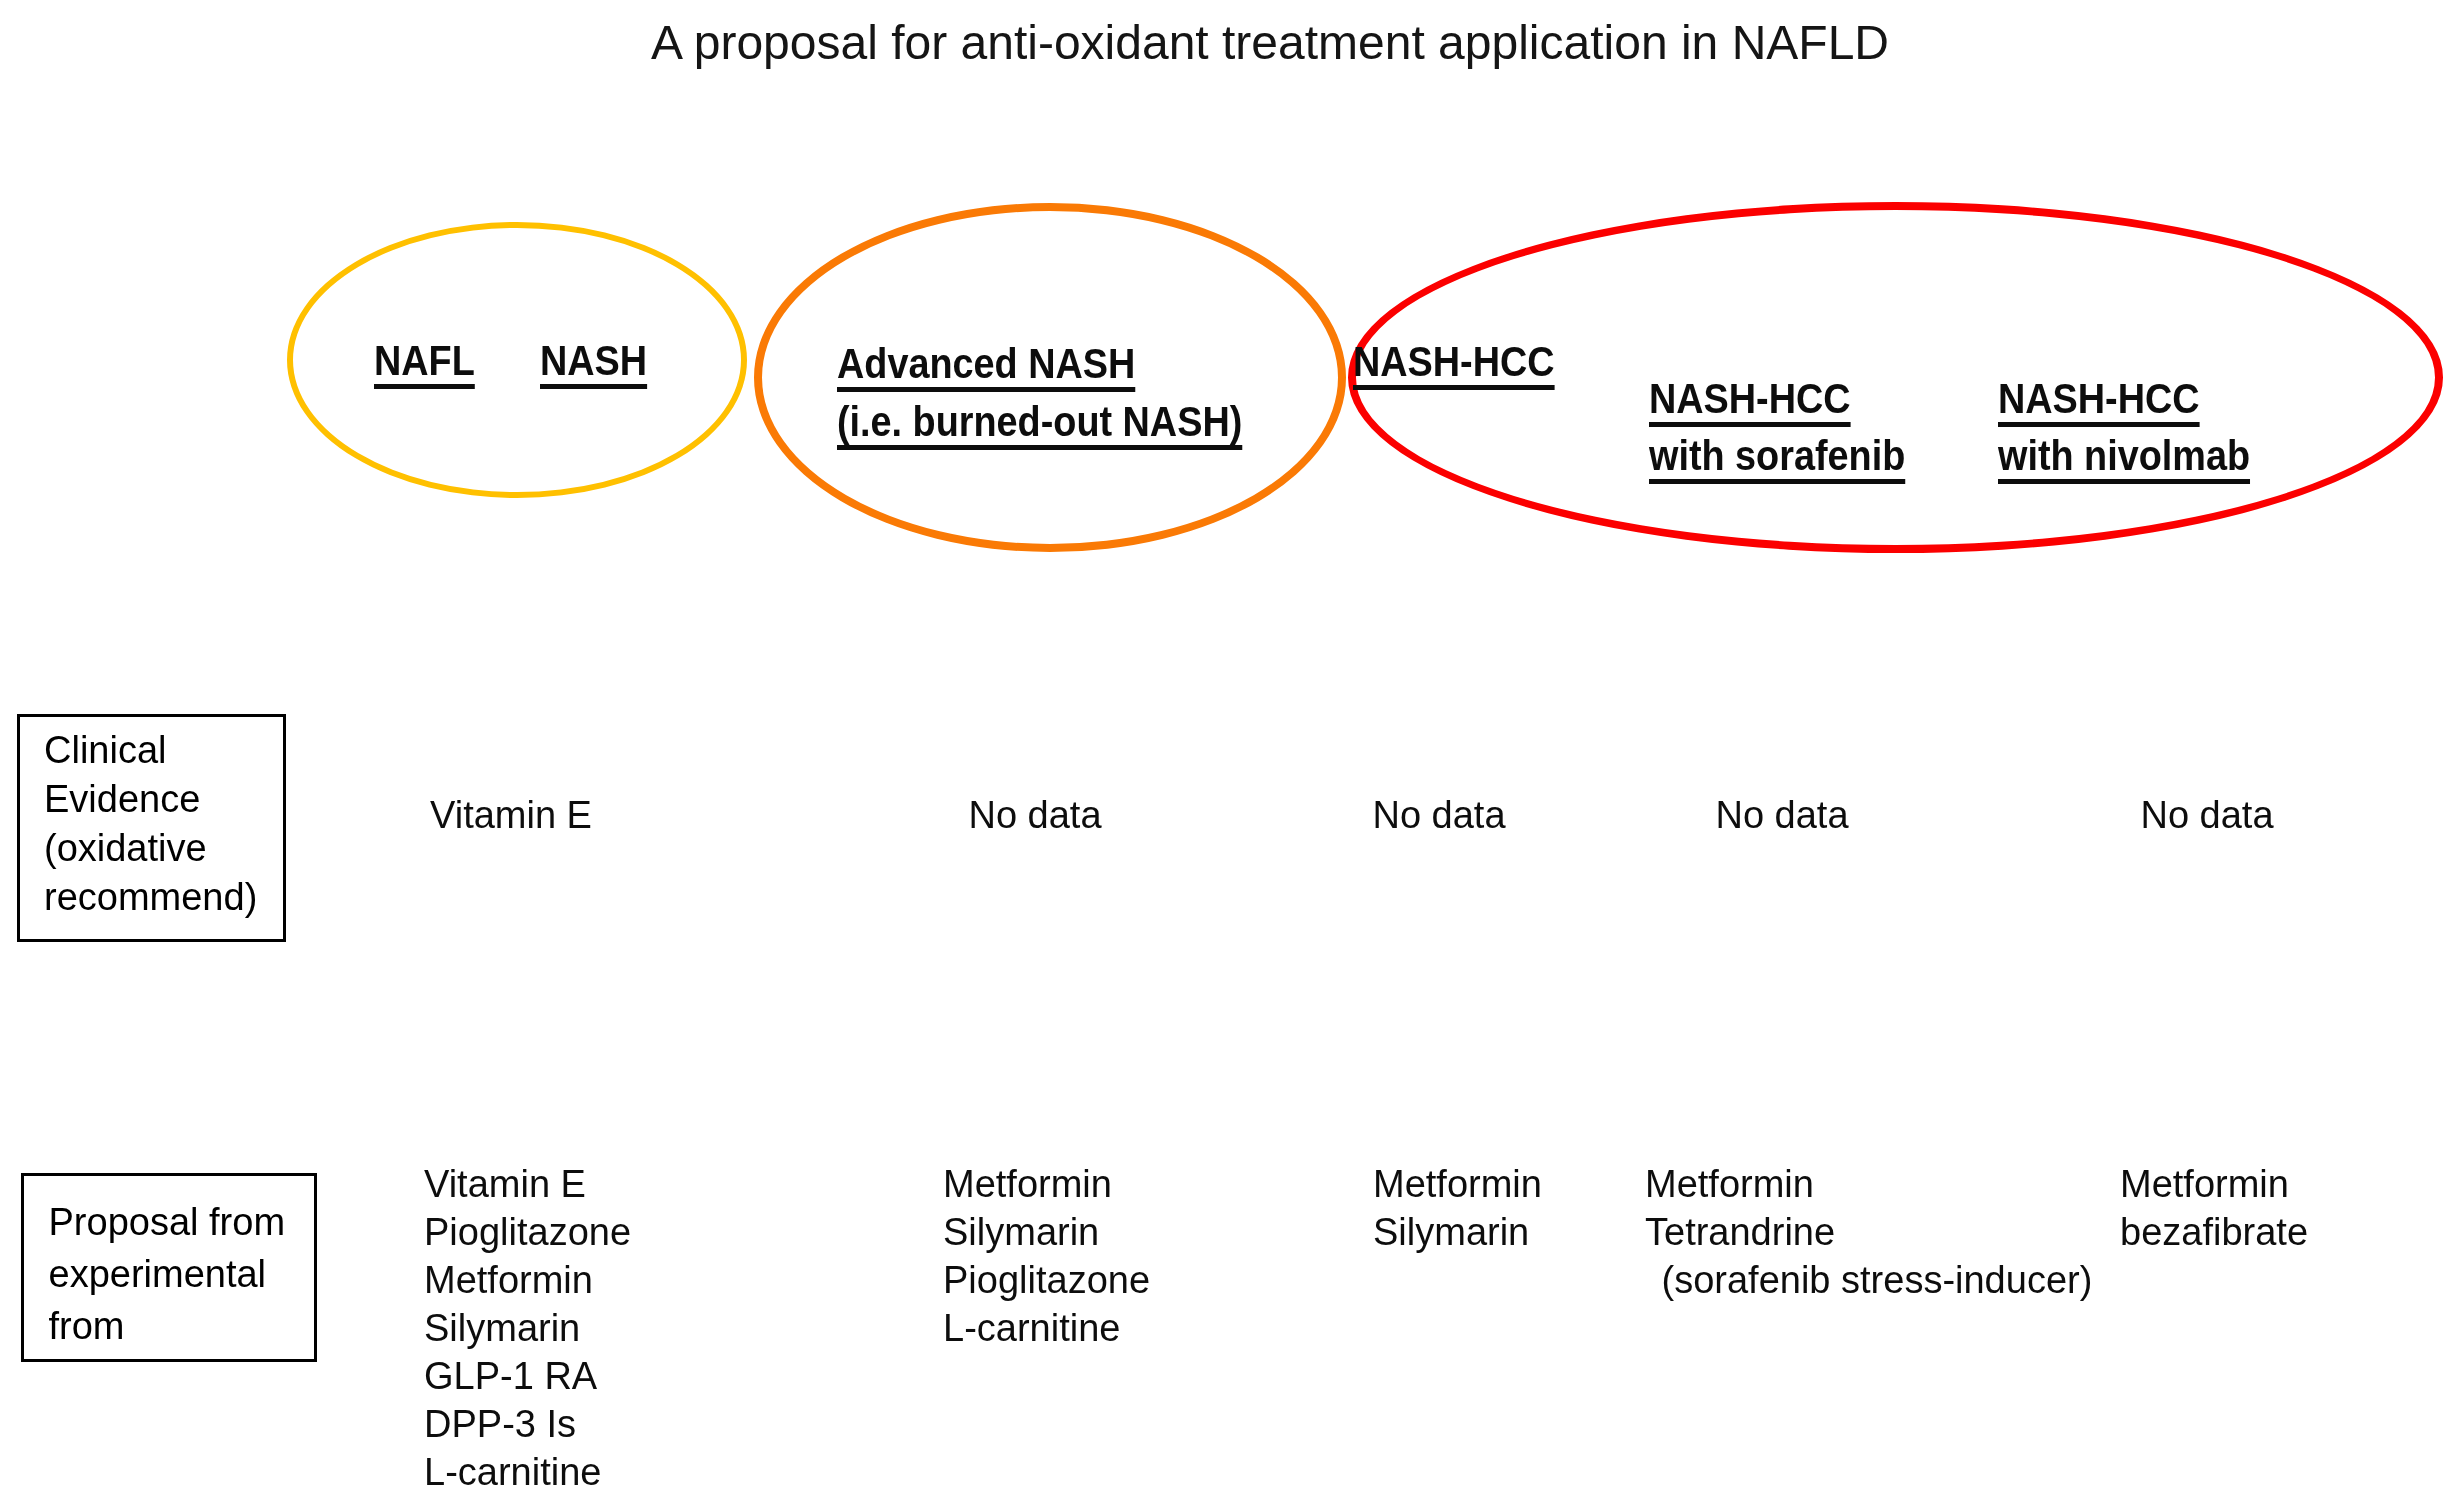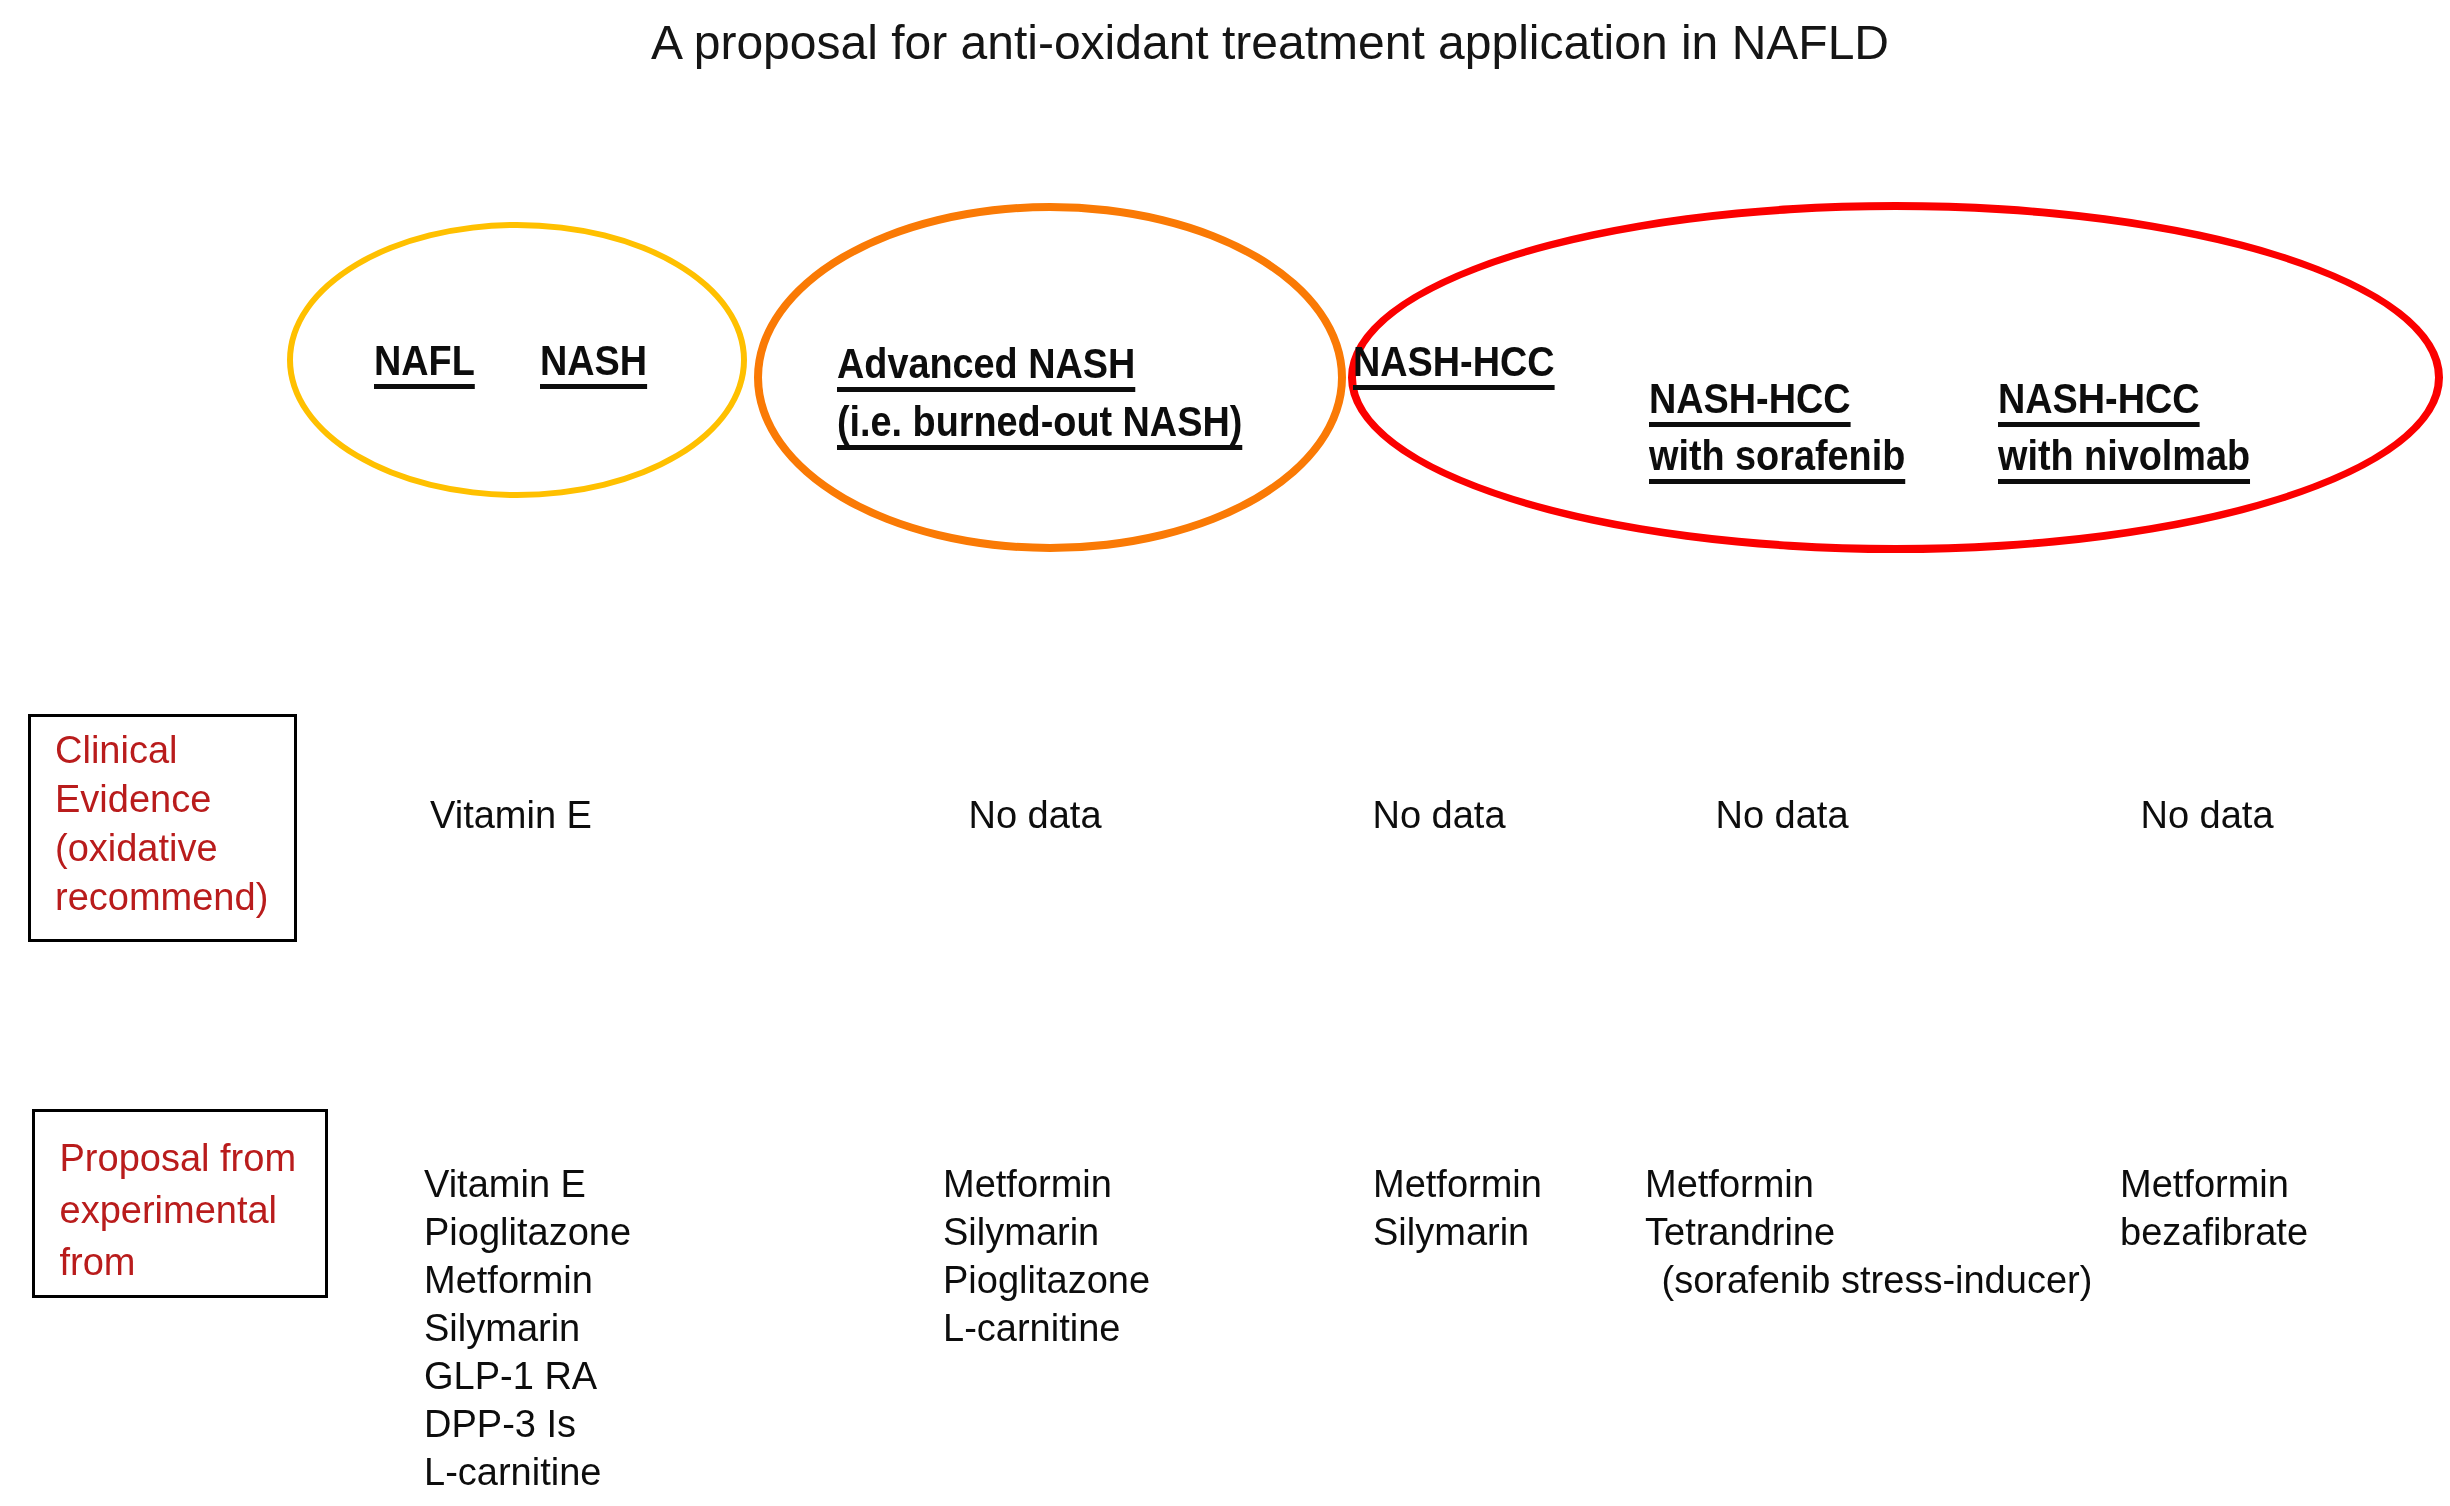--- a/index.html
+++ b/index.html
@@ -56,30 +56,29 @@
   .lbl-adv  { left: 837px; top: 335px; }
   .lbl-hcc1 { left: 1353px; top: 333px; }
   .lbl-hcc2 { left: 1649px; top: 370px; line-height: 57px; }
   .lbl-hcc3 { left: 1998px; top: 370px; line-height: 57px; }
   .labelbox {
     position: absolute;
     box-sizing: border-box;
     border: 3.3px solid #000000;
     font-size: 38px;
     line-height: 49px;
-    color: #b91c1c;
+    color: #000000;
     background: #ffffff;
-    margin-left: 11px;
   }
   .clinical-box {
     left: 17px; top: 714px; width: 269px; height: 228px;
     padding: 9.3px 0 0 24px;
   }
   .proposal-box {
-    left: 20.5px; top: 1109px; width: 296px; height: 189px;
+    left: 20.5px; top: 1173px; width: 296px; height: 189px;
     padding: 20px 0 0 25px;
     line-height: 52px;
   }
   .row-entry {
     position: absolute;
     top: 796px;
     transform: translateX(-50%);
     font-size: 38px;
     line-height: 38px;
     white-space: nowrap;

